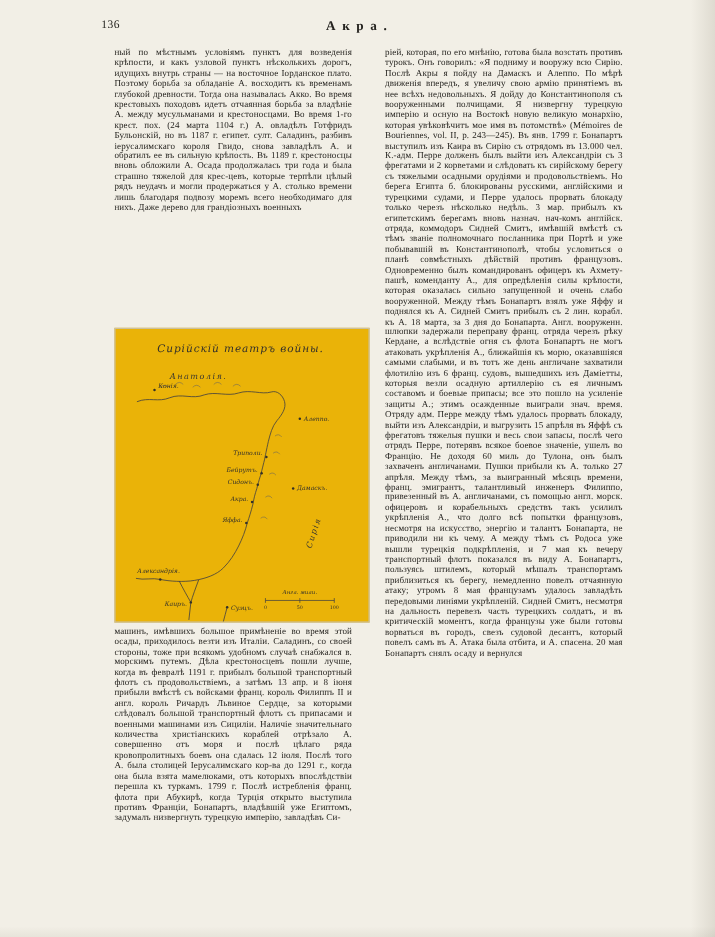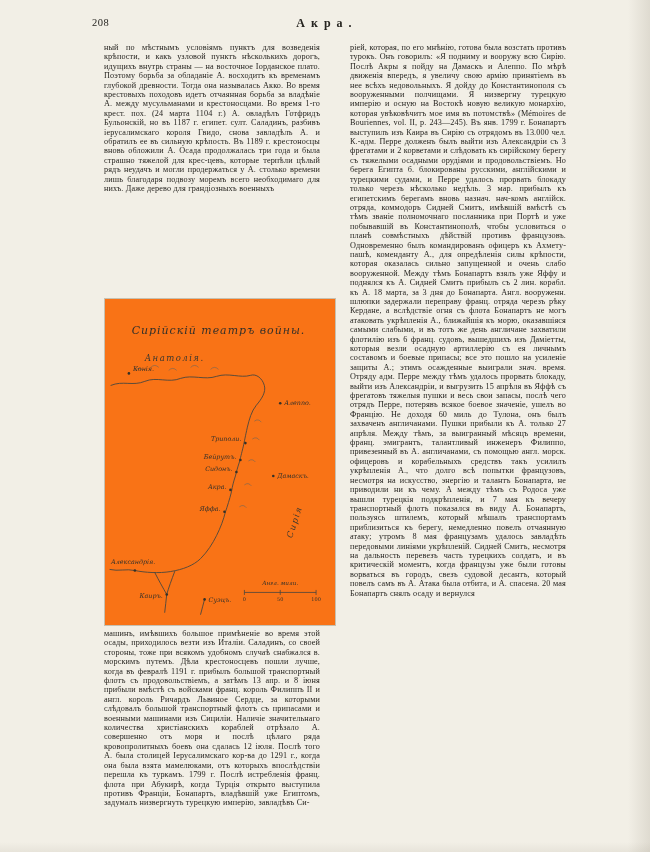--- a/index.html
+++ b/index.html
@@ -27,22 +27,22 @@
     font-size:12px; font-weight:bold; letter-spacing:6px;
   }
   .columns { position:absolute; top:43px; left:88px; width:478px; display:flex; gap:14px; }
   .col { width:232px;padding-left:16px; }
   .body-text {
     font-size:8.2px; line-height:9.4px; text-align:justify;
     letter-spacing:0.12px; word-spacing:0.2px;
   }
   .text-top { min-height:254px; }
   .map-figure {
-    width:232px; height:328px; margin:1px 0 3px 0;
-    border:1px solid #c7c1b1; background:#f97316;
+    width:232px; height:268px; margin:1px 0 3px 0;
+    border:1px solid #c7c1b1; background:#eab308;
   }
   .map-figure svg { width:100%; height:100%; display:block; }
   .coast, .river { fill:none; stroke:#4a463e; stroke-width:0.9; stroke-linecap:round; }
   .hill { fill:none; stroke:#6b665b; stroke-width:0.6; }
   .place-dot { fill:#333027; }
   .map-title-text {
     font-family:"DejaVu Serif",serif; font-style:italic; font-size:11px;
     fill:#33302a; letter-spacing:1px;
   }
   .map-region-text {
@@ -55,21 +55,21 @@
   .map-scale-label { font-family:"DejaVu Serif",serif; font-style:italic; font-size:5.8px; fill:#33302a; }
   .map-scale-num { font-family:"DejaVu Serif",serif; font-size:5px; fill:#33302a; }
   .scale-line { stroke:#4a463e; stroke-width:0.8; }
 </style>
 </head>
 <body>
 
 <div class="page">
 
   <div class="header-row">
-    <span class="page-number">208</span>
+    <span class="page-number">136</span>
     <span class="page-title">Акра.</span>
   </div>
 
   <div class="columns">
 
     <div class="col">
       <p class="body-text text-top">ный по мѣстнымъ условіямъ пунктъ для возведенія крѣпости, и какъ узловой пунктъ нѣсколькихъ дорогъ, идущихъ внутрь страны — на восточное Іорданское плато. Поэтому борьба за обладаніе А. восходитъ къ временамъ глубокой древности. Тогда она называлась Акко. Во время крестовыхъ походовъ идетъ отчаянная борьба за владѣніе А. между мусульманами и крестоносцами. Во время 1-го крест. пох. (24 марта 1104 г.) А. овладѣлъ Готфридъ Бульонскій, но въ 1187 г. египет. султ. Саладинъ, разбивъ іерусалимскаго короля Гвидо, снова завладѣлъ А. и обратилъ ее въ сильную крѣпость. Въ 1189 г. крестоносцы вновь обложили А. Осада продолжалась три года и была страшно тяжелой для крес-цевъ, которые терпѣли цѣлый рядъ неудачъ и могли продержаться у А. столько времени лишь благодаря подвозу моремъ всего необходимаго для нихъ. Даже дерево для грандіозныхъ военныхъ</p>
 
       <figure class="map-figure">
         <svg viewBox="0 0 231 306">

